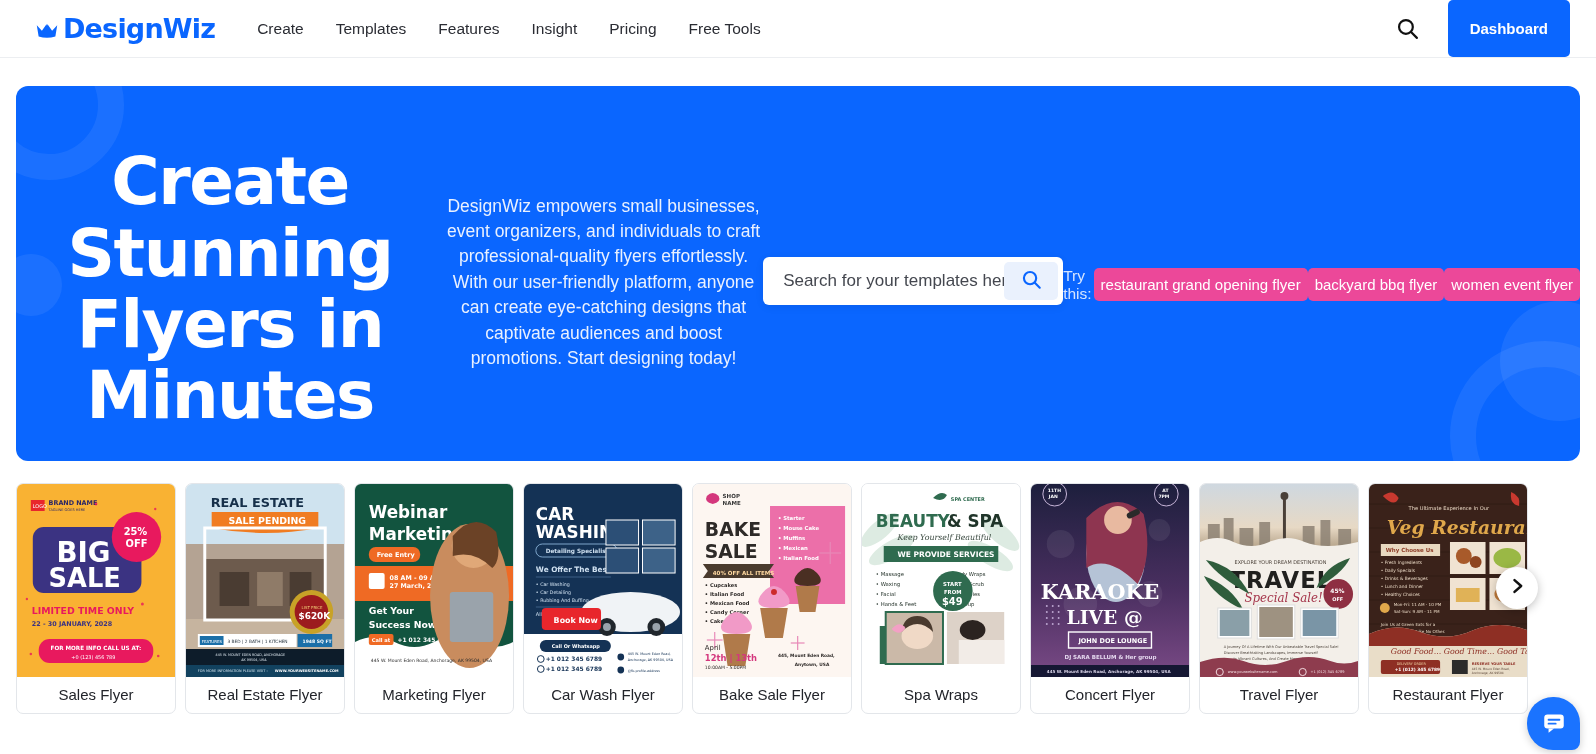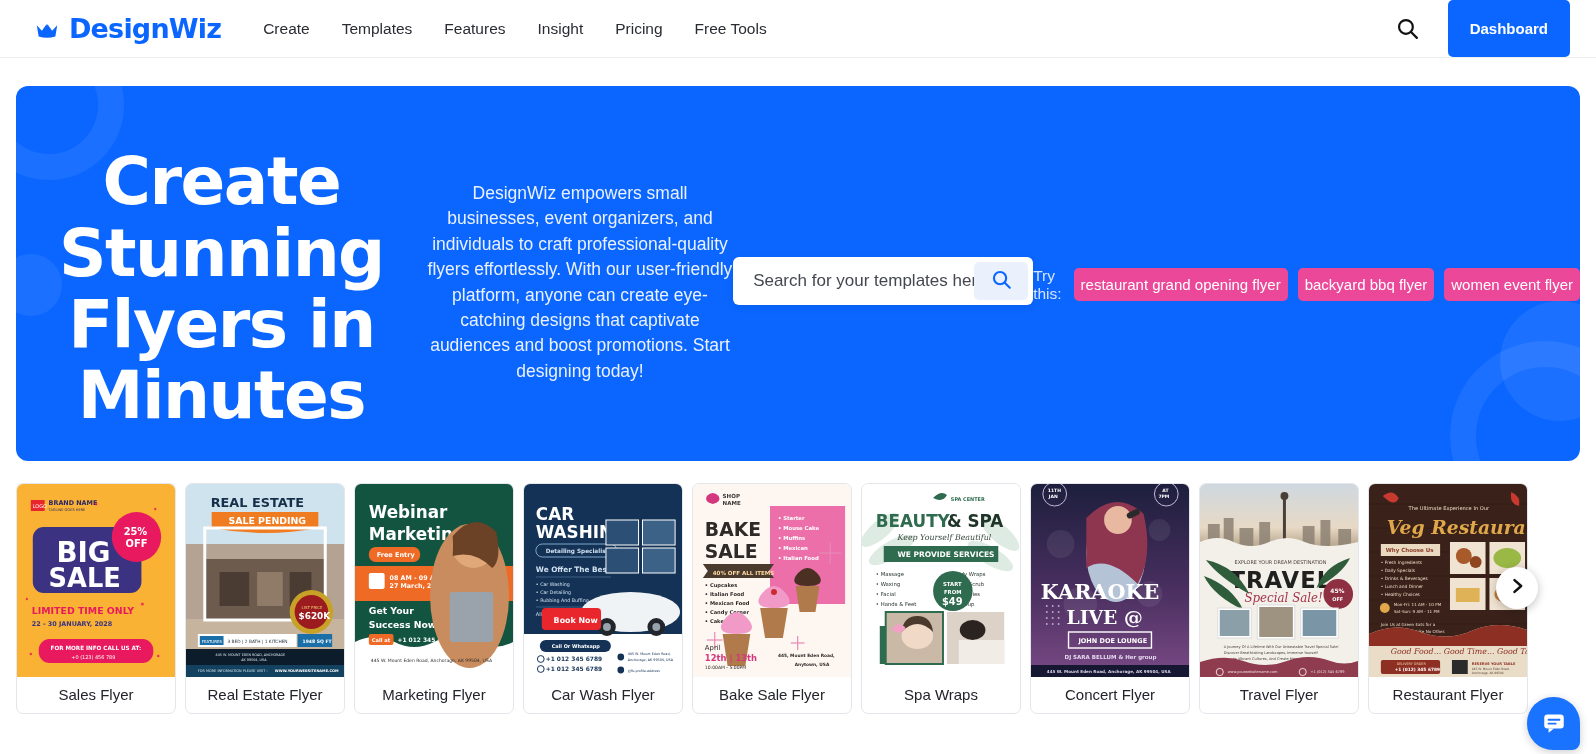--- a/index.html
+++ b/index.html
@@ -10,21 +10,21 @@
   }
 
   
   .header {
     height: 58px; width: 100%;
     display: flex; align-items: center;
     background: #ffffff;
     border-bottom: 1px solid #eceef1;
     position: relative;
   }
-  .logo-wrap { display: flex; align-items: center; margin-left: 34px; gap: 9px; }
+  .logo-wrap { display: flex; align-items: center; margin-left: 34px; gap: 3px; }
   .logo-mark { width: 26px; height: 26px; display:block; }
   .logo-text {
     font-size: 27px; font-weight: bold; color: #0a66ff;
     letter-spacing: -0.8px; font-family: "DejaVu Sans", sans-serif;
   }
   .nav { display: flex; gap: 32px; margin-left: 42px; }
   .nav-item {
     font-size: 15.5px; color: #2a2c33; cursor: pointer;
     font-family: "Liberation Sans", sans-serif; white-space: nowrap;
   }
@@ -75,21 +75,21 @@
     font-size: 17px; color: #3a3d45; padding-left: 20px;
     font-family: "Liberation Sans", sans-serif; background: transparent;
   }
   .search-input::placeholder { color: #44474f; }
   .search-submit {
     width: 54px; height: 38px; background: #eaf1fd; border: none;
     border-radius: 5px; cursor: pointer; display:flex;
     align-items:center; justify-content:center;
   }
   .try-row {
-    margin-top: 22px; display: flex; align-items: center; gap: 10px; z-index: 2;
+    margin-top: 22px; display: flex; align-items: center; z-index: 2;
   }
   .try-label { color: #d6e5ff; font-size: 15.5px; margin-right: 2px; }
   .try-chip {
     background: #ec4899; color: #fff; font-size: 15px;
     padding: 8px 7px; border-radius: 5px; cursor: pointer; white-space: nowrap;
   }
 
   
   .strip {
     position: relative; margin-top: 22px; height: 240px;

